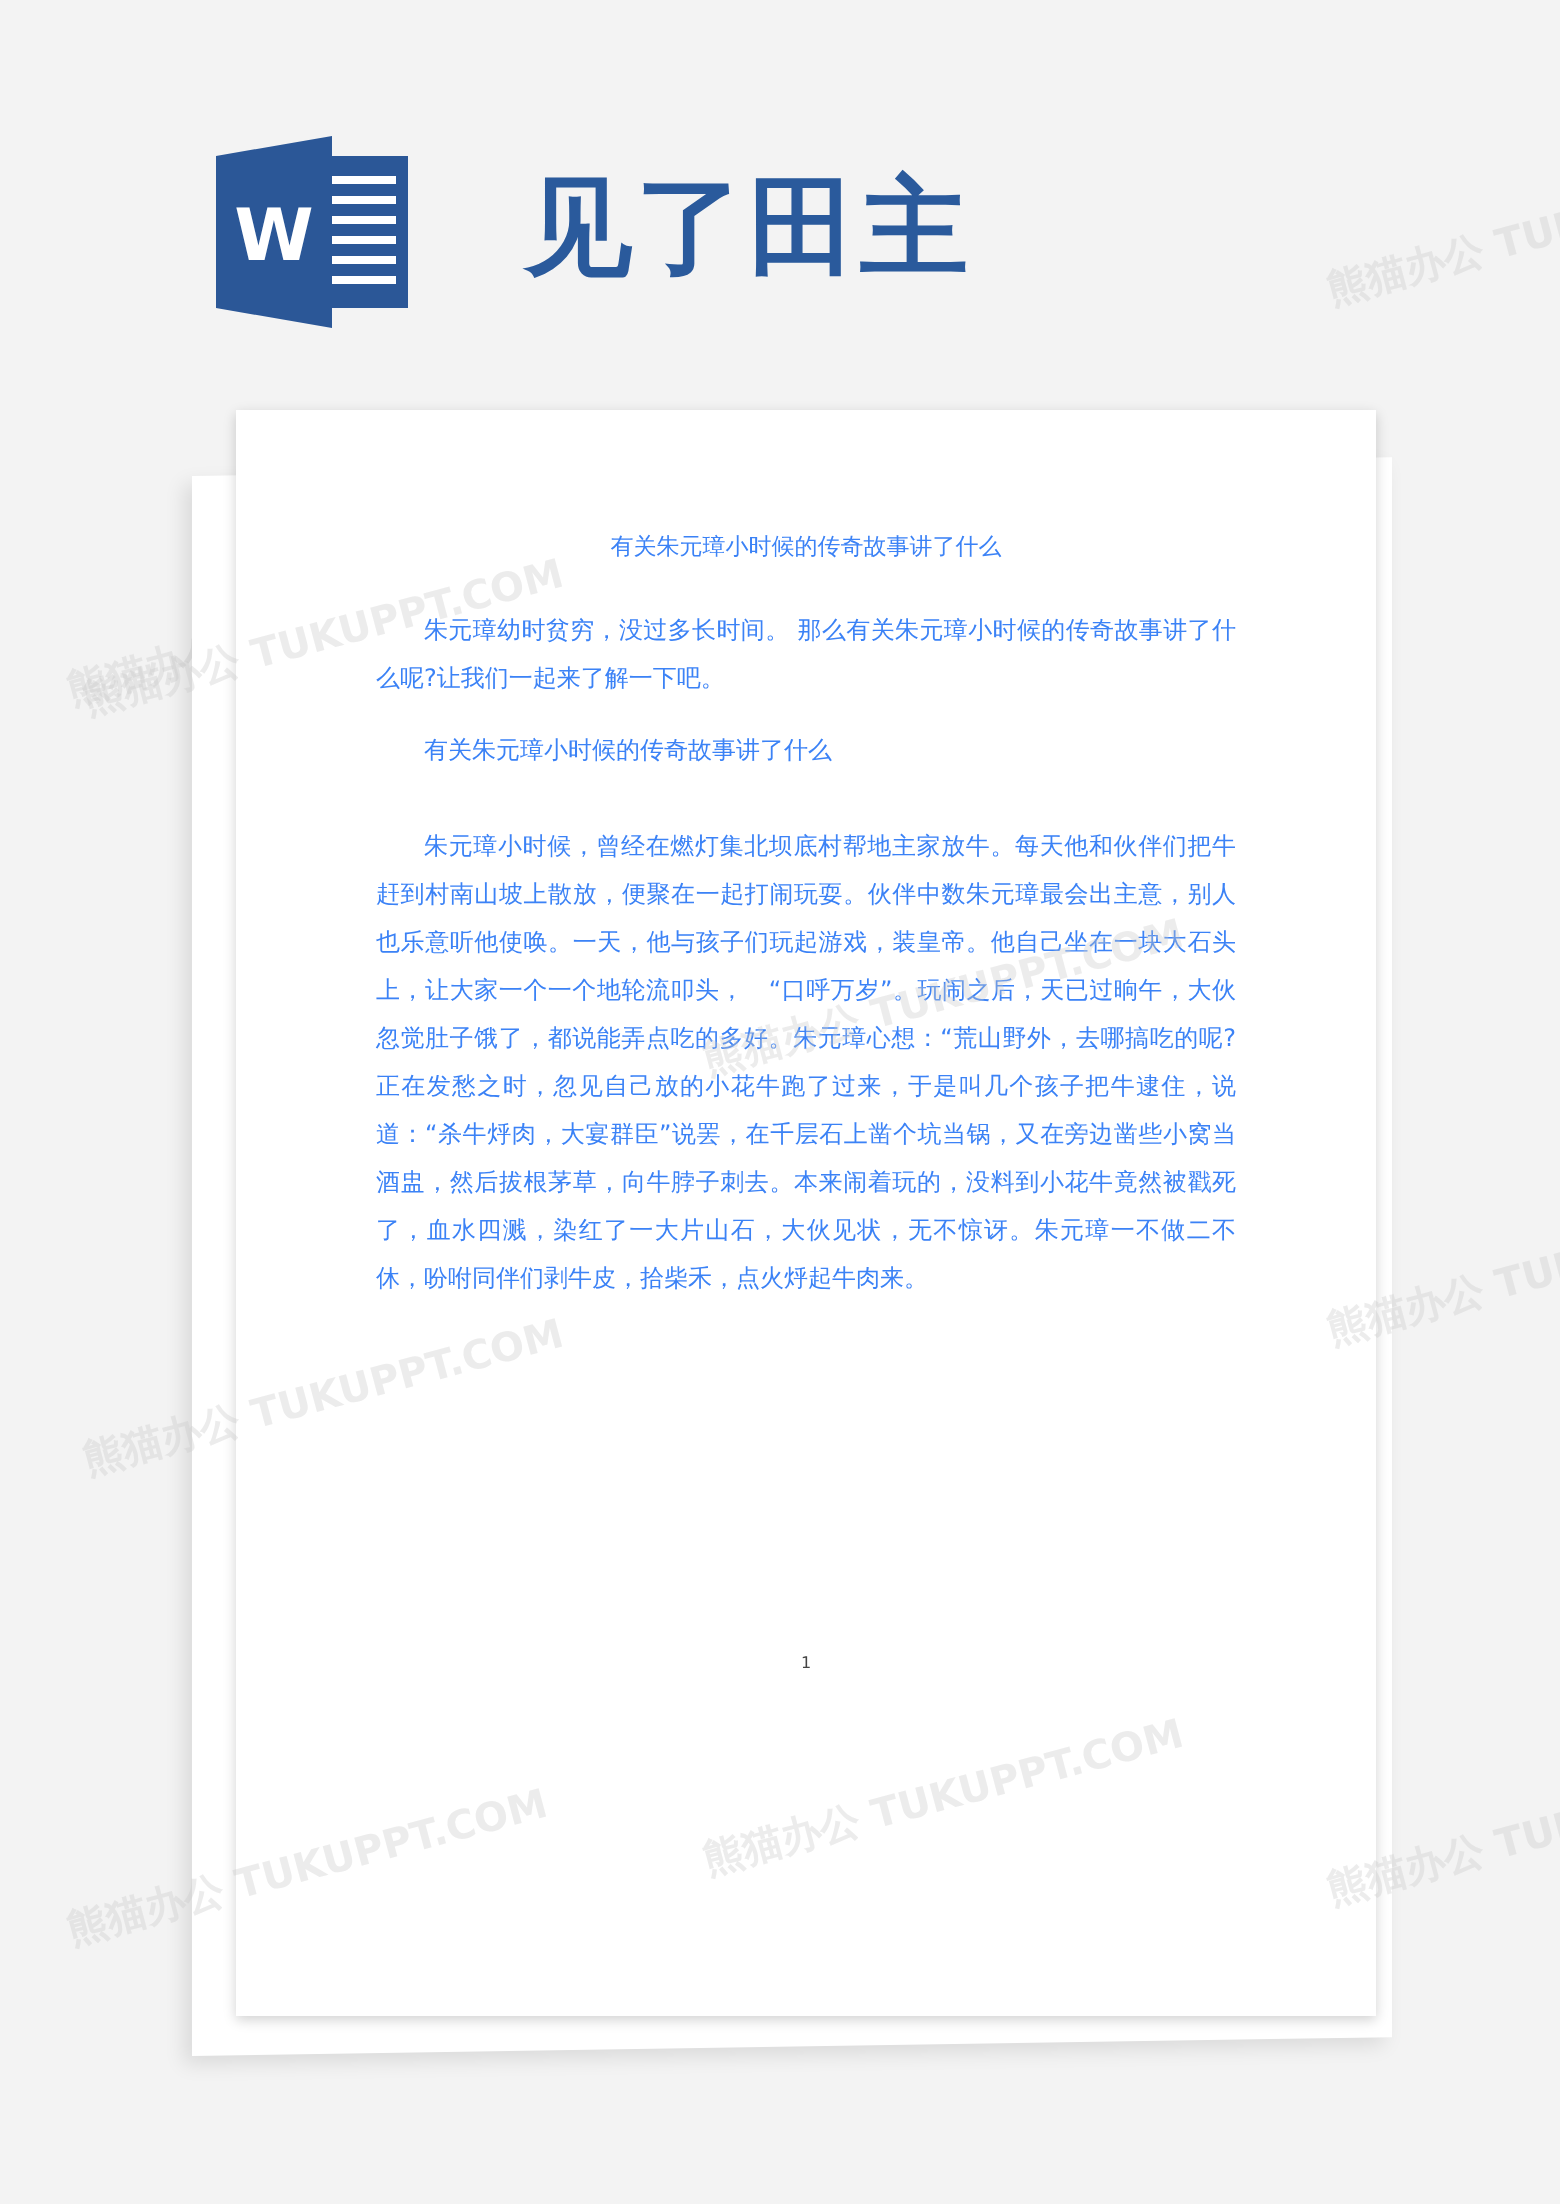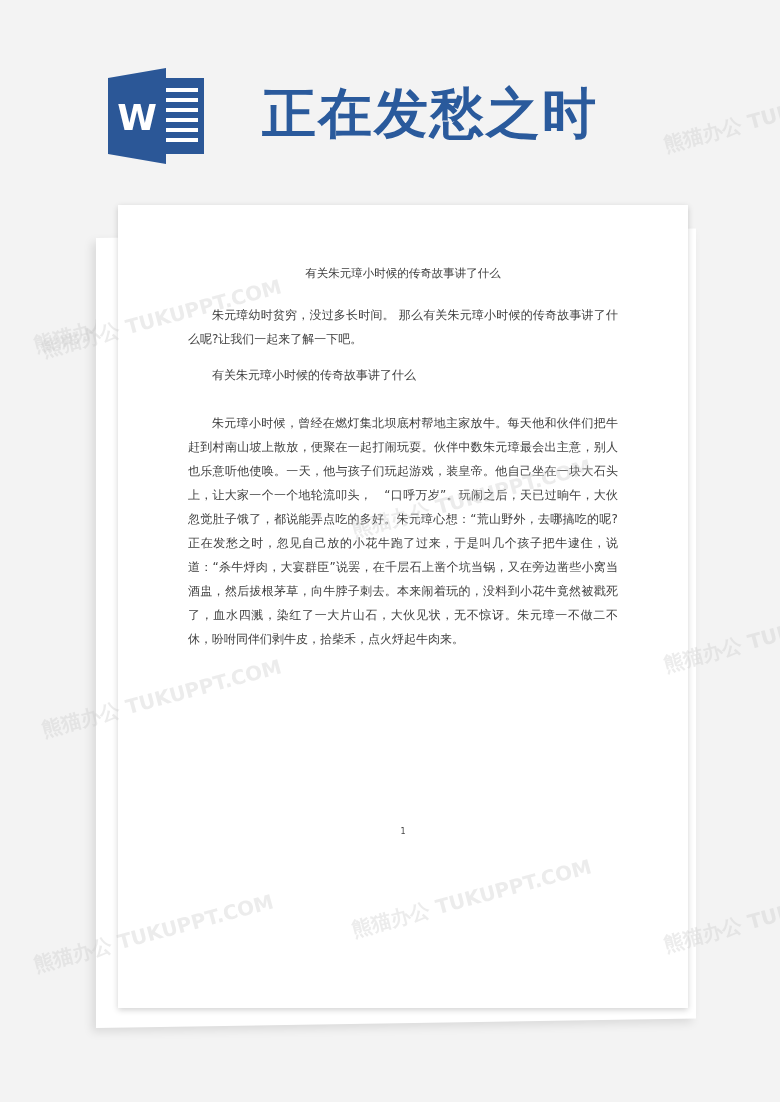--- a/index.html
+++ b/index.html
@@ -21,21 +21,21 @@
     box-shadow: -4px 4px 10px rgba(0,0,0,0.10);
     transform: skewY(-0.9deg); transform-origin: left top;
   }
   .sheet {
     position:absolute; left:118px; top:205px; width:570px; height:803px;
     background:#fff;
     box-shadow: 0 2px 6px rgba(0,0,0,0.18);
   }
   .content {
     position:absolute; left:70px; top:56px; width:430px;
-    color:#404040; font-size:12px; line-height:24px;
+    color:#3b82f6; font-size:12px; line-height:24px;
   }
   .heading { text-align:center; margin:0 0 18px 0; font-size:11.5px; }
   .para { margin:0 0 12px 0; text-indent:24px; text-align:justify; }
   .sub { margin:0 0 24px 0; text-indent:24px; }
   .page-num {
     position:absolute; left:0; width:570px; top:622px; text-align:center;
     font-size:8px; color:#444;
   }
   .wm {
     position:absolute; color:rgba(200,200,200,0.35); font-size:20px; font-weight:bold;
@@ -53,21 +53,21 @@
       <rect x="56" y="20" width="34" height="4"></rect>
       <rect x="56" y="30" width="34" height="4"></rect>
       <rect x="56" y="40" width="34" height="4"></rect>
       <rect x="56" y="50" width="34" height="4"></rect>
       <rect x="56" y="60" width="34" height="4"></rect>
       <rect x="56" y="70" width="34" height="4"></rect>
     </g>
     <polygon points="0,10 58,0 58,96 0,86" fill="#2b5797"></polygon>
     <text x="29" y="62" text-anchor="middle" font-size="36" font-weight="bold" fill="#fff" font-family="DejaVu Sans, sans-serif">W</text>
   </svg>
-  <div class="doc-title">正在发愁之时</div>
+  <div class="doc-title">见了田主</div>
 </div>
 
 <div class="wm" style="left:30px;top:300px;">熊猫办公 TUKUPPT.COM</div>
 <div class="wm" style="left:350px;top:300px;">熊猫办公 TUKUPPT.COM</div>
 <div class="wm" style="left:660px;top:100px;">熊猫办公 TUKUPPT.COM</div>
 
 <div class="sheet-back"></div>
 
 <div class="sheet">
   <div class="content">

